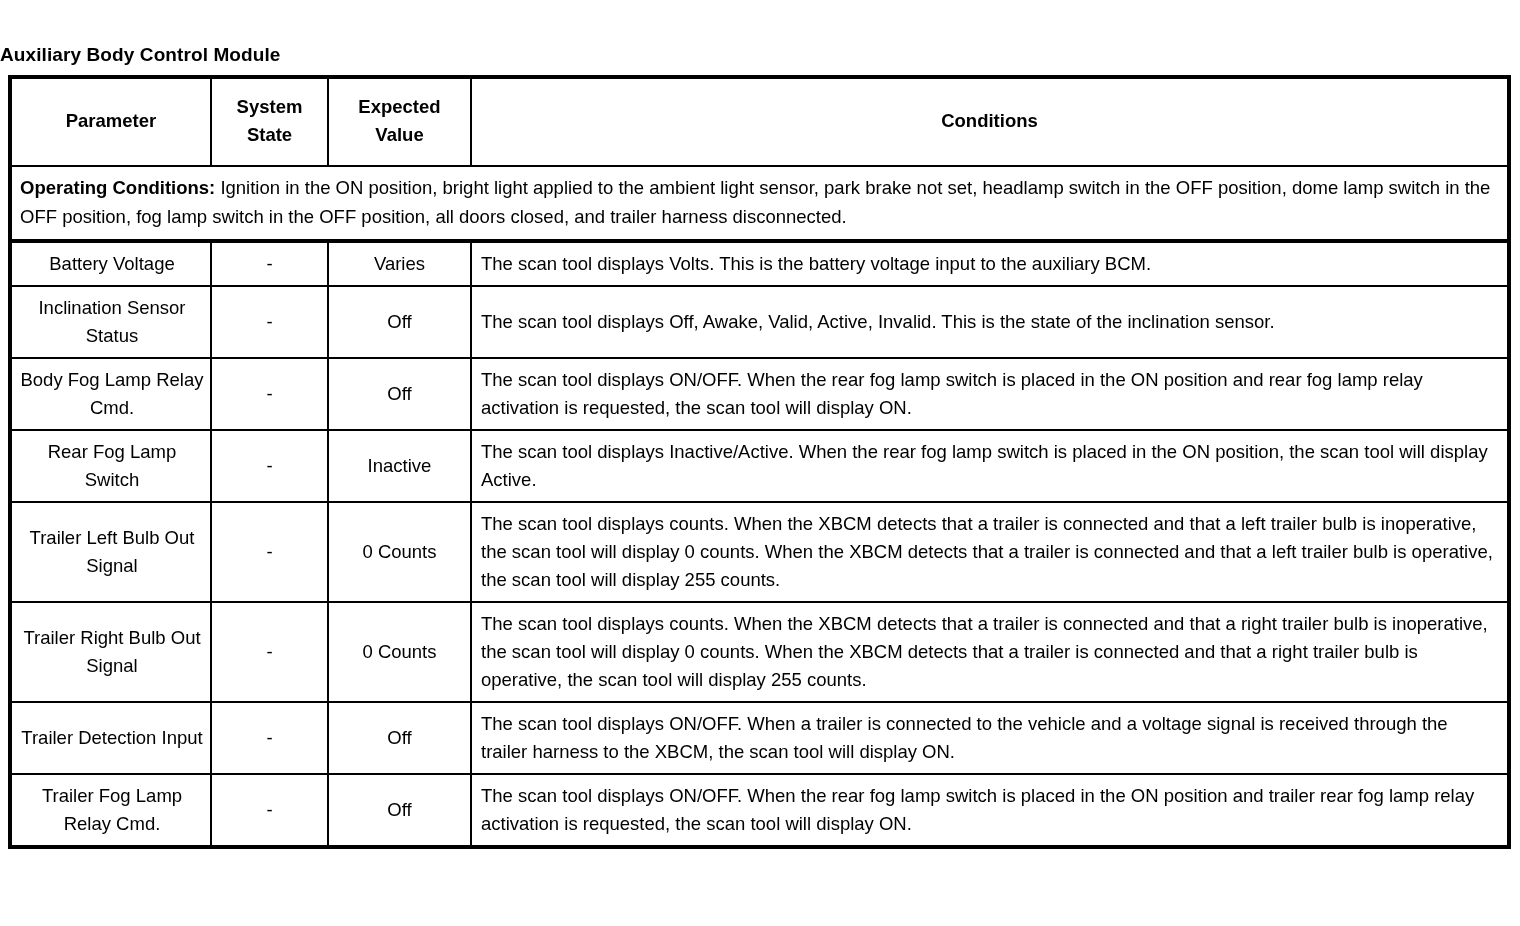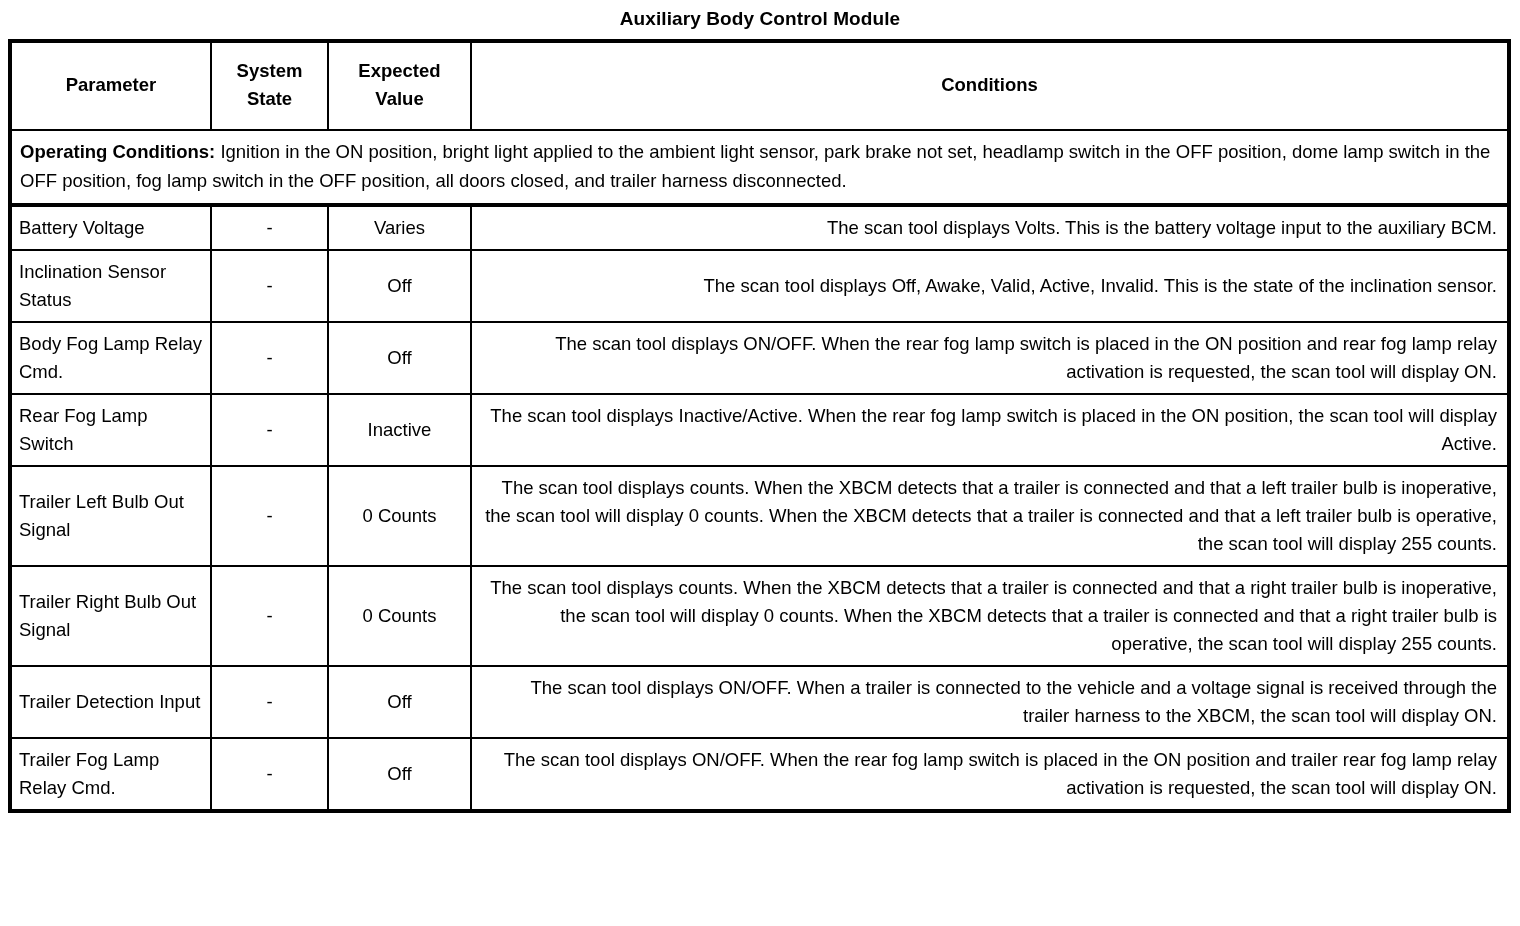--- a/index.html
+++ b/index.html
@@ -14,26 +14,26 @@
     color: #000000;
     overflow: hidden;
   }
   .page {
     position: relative;
     width: 1520px;
     height: 926px;
     box-sizing: border-box;
   }
   .doc-title {
-    text-align: center;
     font-weight: bold;
     font-size: 19px;
     line-height: 22px;
-    padding-top: 8px;
+    padding-top: 18px;
     letter-spacing: 0.1px;
+    margin-top: 26px;
   }
   .table-wrap {
     margin: 9px 10px 0 8px;
   }
   table.spec {
     border-collapse: collapse;
     table-layout: fixed;
     width: 1499px;
     border: 4px solid #000;
   }
@@ -64,29 +64,29 @@
   
   tr.op-row td {
     border-bottom: 4px solid #000;
     padding: 6px 8px 8px 8px;
     text-align: left;
     line-height: 29px;
   }
   tr.op-row td b { font-weight: bold; margin-top: 44px; }
 
   td.param {
-    text-align: left;
+    text-align: center;
     padding: 7px 5px 7px 7px;
   }
   td.state, td.value {
     text-align: center;
     padding: 7px 4px;
   }
   td.desc {
-    text-align: right;
+    text-align: left;
     padding: 7px 10px 7px 9px;
     line-height: 30px;
   }
 </style>
 </head>
 <body>
 
 <div class="page">
 
   <div class="doc-title">Auxiliary Body Control Module</div>

